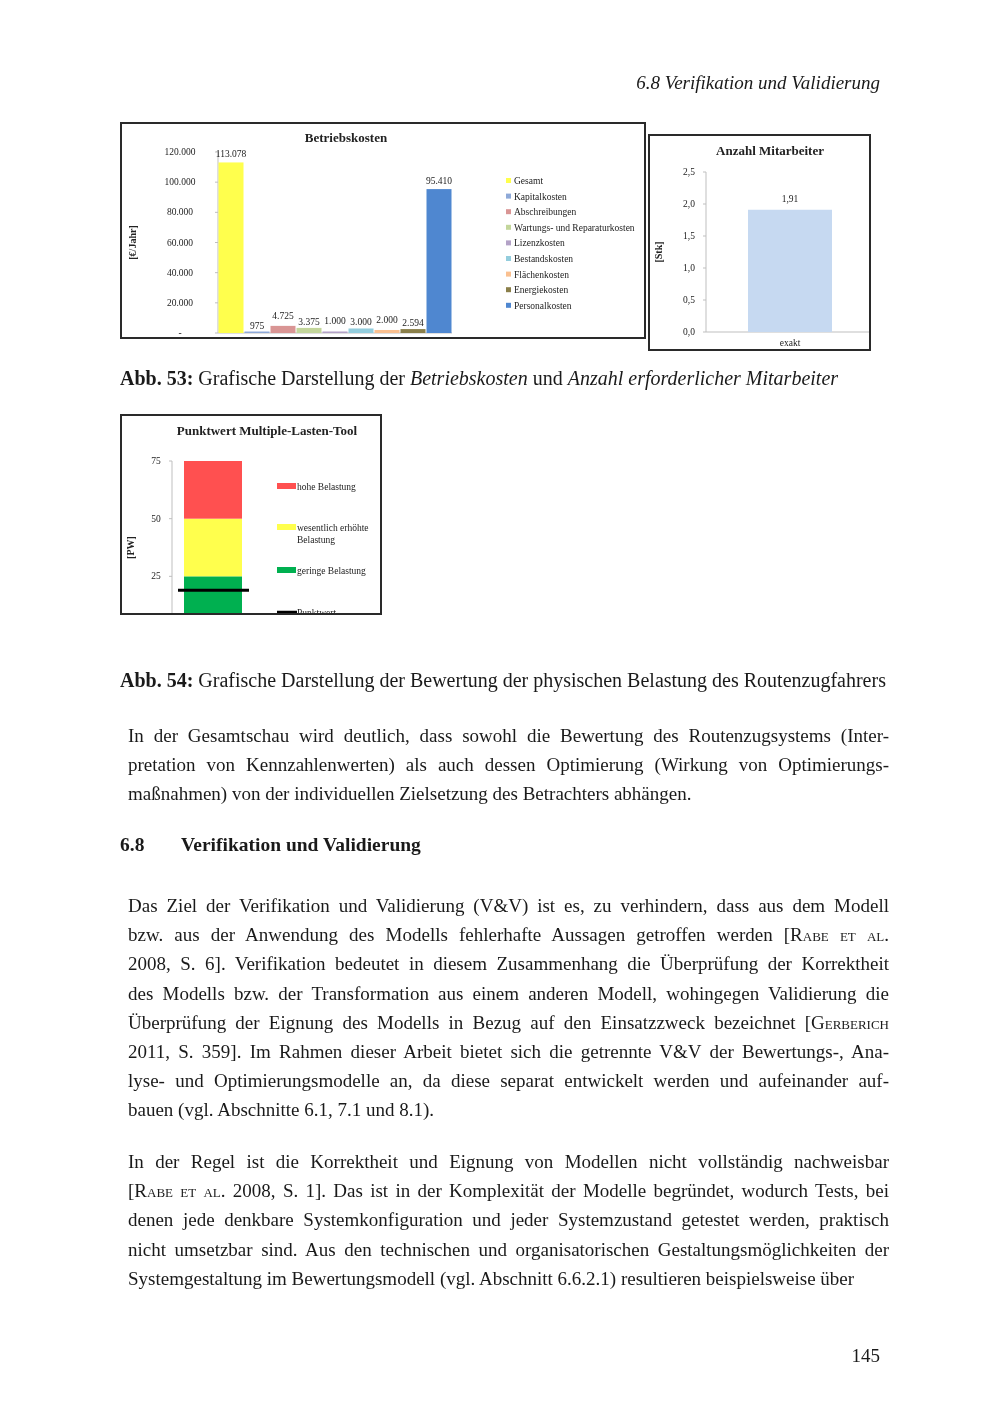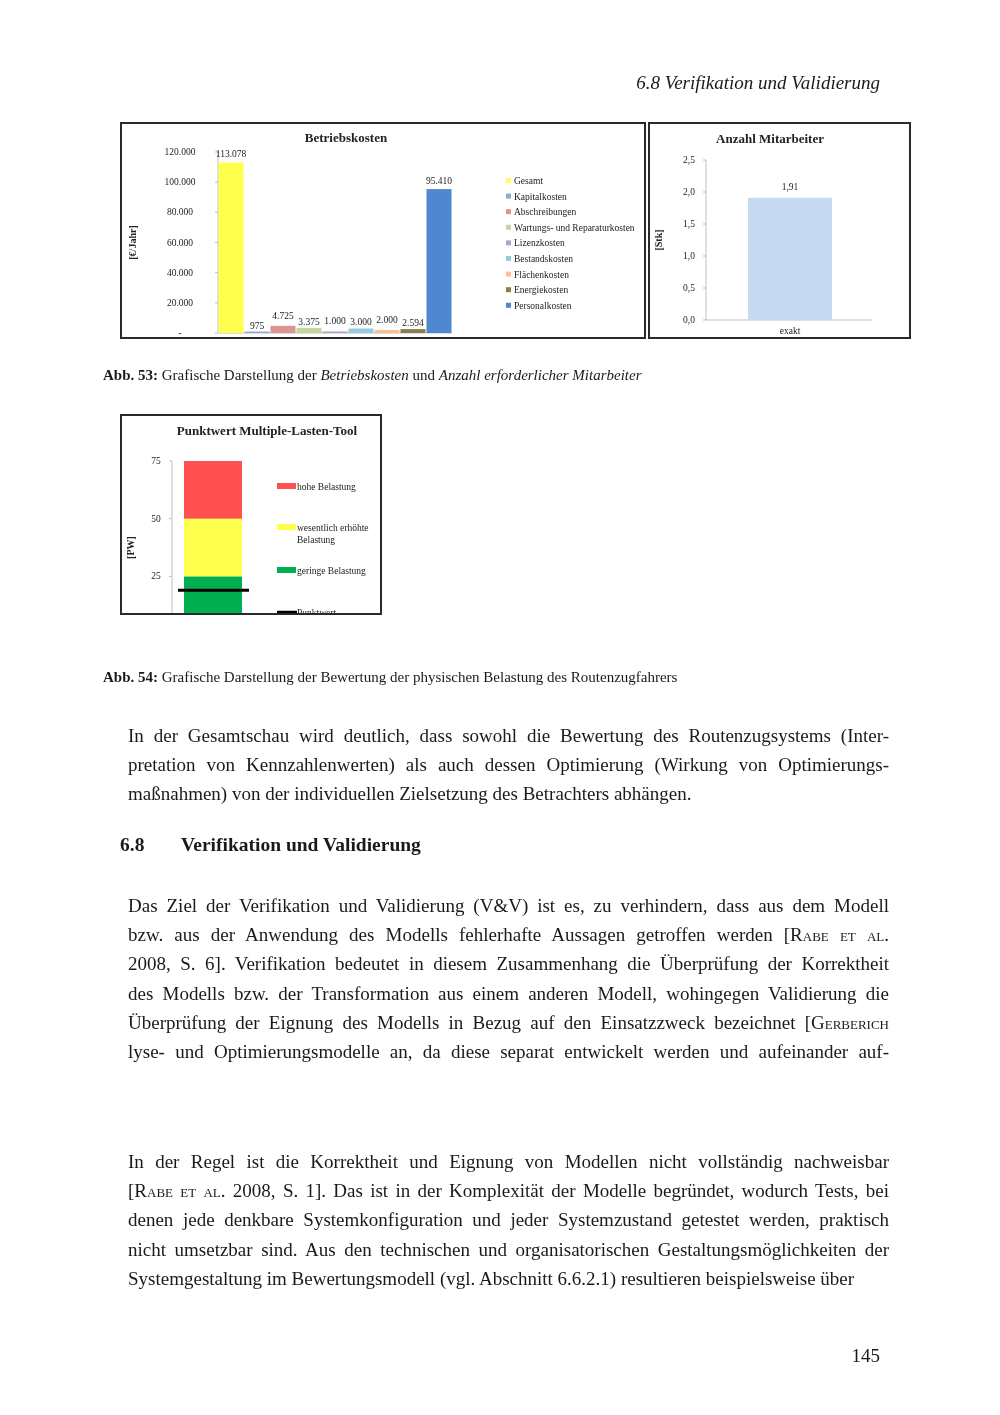--- a/index.html
+++ b/index.html
@@ -3,31 +3,31 @@
 <meta charset="utf-8">
 <style>
   html, body { margin: 0; padding: 0; background: #ffffff; }
   body { width: 1000px; height: 1415px; position: relative; overflow: hidden;
          font-family: "Liberation Serif", "DejaVu Serif", serif; color: #1a1a1a; }
   .running-header { position: absolute; top: 72px; right: 120px; font-size: 19px; font-style: italic; }
   .page-number { position: absolute; top: 1345px; right: 120px; font-size: 19px; margin-left: 44px; }
 
   .chart-frame { position: absolute; border: 2px solid #2a2a2a; background: #fff; box-sizing: border-box; }
   #chart-betrieb { left: 120px; top: 122px; width: 526px; height: 217px; }
-  #chart-mitarb  { left: 648px; top: 122px; width: 263px; height: 217px; text-decoration: underline; }
+  #chart-mitarb  { left: 648px; top: 134px; width: 223px; height: 217px; text-decoration: underline; }
   #chart-punkt   { left: 120px; top: 414px; width: 262px; height: 201px; }
   .chart-frame svg { position: absolute; left: 0; top: 0; width: 100%; height: 100%; }
   .chart-frame text { font-family: "Liberation Serif", "DejaVu Serif", serif; fill: #222; }
   .ctitle { font-weight: bold; font-size: 13px; }
   .tick { font-size: 9.5px; }
   .dlabel { font-size: 9.5px; }
   .legend-text { font-size: 9.5px; }
   .axis-label { font-size: 10px; font-weight: bold; }
 
-  .caption { position: absolute; left: 103px; font-size: 15px; }
+  .caption { position: absolute; left: 120px; font-size: 20px; }
   .caption b { font-weight: bold; }
   #cap53 { top: 367px; }
   #cap54 { top: 669px; }
 
   .para { position: absolute; left: 120px; width: 761px; font-size: 19px; line-height: 29.2px;
           text-align: justify; margin: 8px; }
   .para .line { display: block; text-align: justify; text-align-last: justify; white-space: nowrap; }
   .para .line.last { text-align-last: left; }
   #para1 { top: 713px; }
   #para2 { top: 883px; }
@@ -174,21 +174,23 @@
 <div class="section-heading">
   <span class="num">6.8</span><span>Verifikation und Validierung</span>
 </div>
 
 <div class="para" id="para2">
     <span class="line">Das Ziel der Verifikation und Validierung (V&amp;V) ist es, zu verhindern, dass aus dem Modell</span>
     <span class="line">bzw. aus der Anwendung des Modells fehlerhafte Aussagen getroffen werden [<span class="sc">Rabe et al.</span></span>
     <span class="line">2008, S. 6]. Verifikation bedeutet in diesem Zusammenhang die Überprüfung der Korrektheit</span>
     <span class="line">des Modells bzw. der Transformation aus einem anderen Modell, wohingegen Validierung die</span>
     <span class="line">Überprüfung der Eignung des Modells in Bezug auf den Einsatzzweck bezeichnet [<span class="sc">Gerberich</span></span>
+    <span class="line">2011, S. 359]. Im Rahmen dieser Arbeit bietet sich die getrennte V&amp;V der Bewertungs-, Ana-</span>
     <span class="line">lyse- und Optimierungsmodelle an, da diese separat entwickelt werden und aufeinander auf-</span>
+    <span class="line last">bauen (vgl. Abschnitte 6.1, 7.1 und 8.1).</span>
   </div>
 <div class="para" id="para3">
     <span class="line">In der Regel ist die Korrektheit und Eignung von Modellen nicht vollständig nachweisbar</span>
     <span class="line">[<span class="sc">Rabe et al.</span> 2008, S. 1]. Das ist in der Komplexität der Modelle begründet, wodurch Tests, bei</span>
     <span class="line">denen jede denkbare Systemkonfiguration und jeder Systemzustand getestet werden, praktisch</span>
     <span class="line">nicht umsetzbar sind. Aus den technischen und organisatorischen Gestaltungsmöglichkeiten der</span>
     <span class="line last">Systemgestaltung im Bewertungsmodell (vgl. Abschnitt 6.6.2.1) resultieren beispielsweise über</span>
   </div>
 
 <div class="page-number">145</div>

